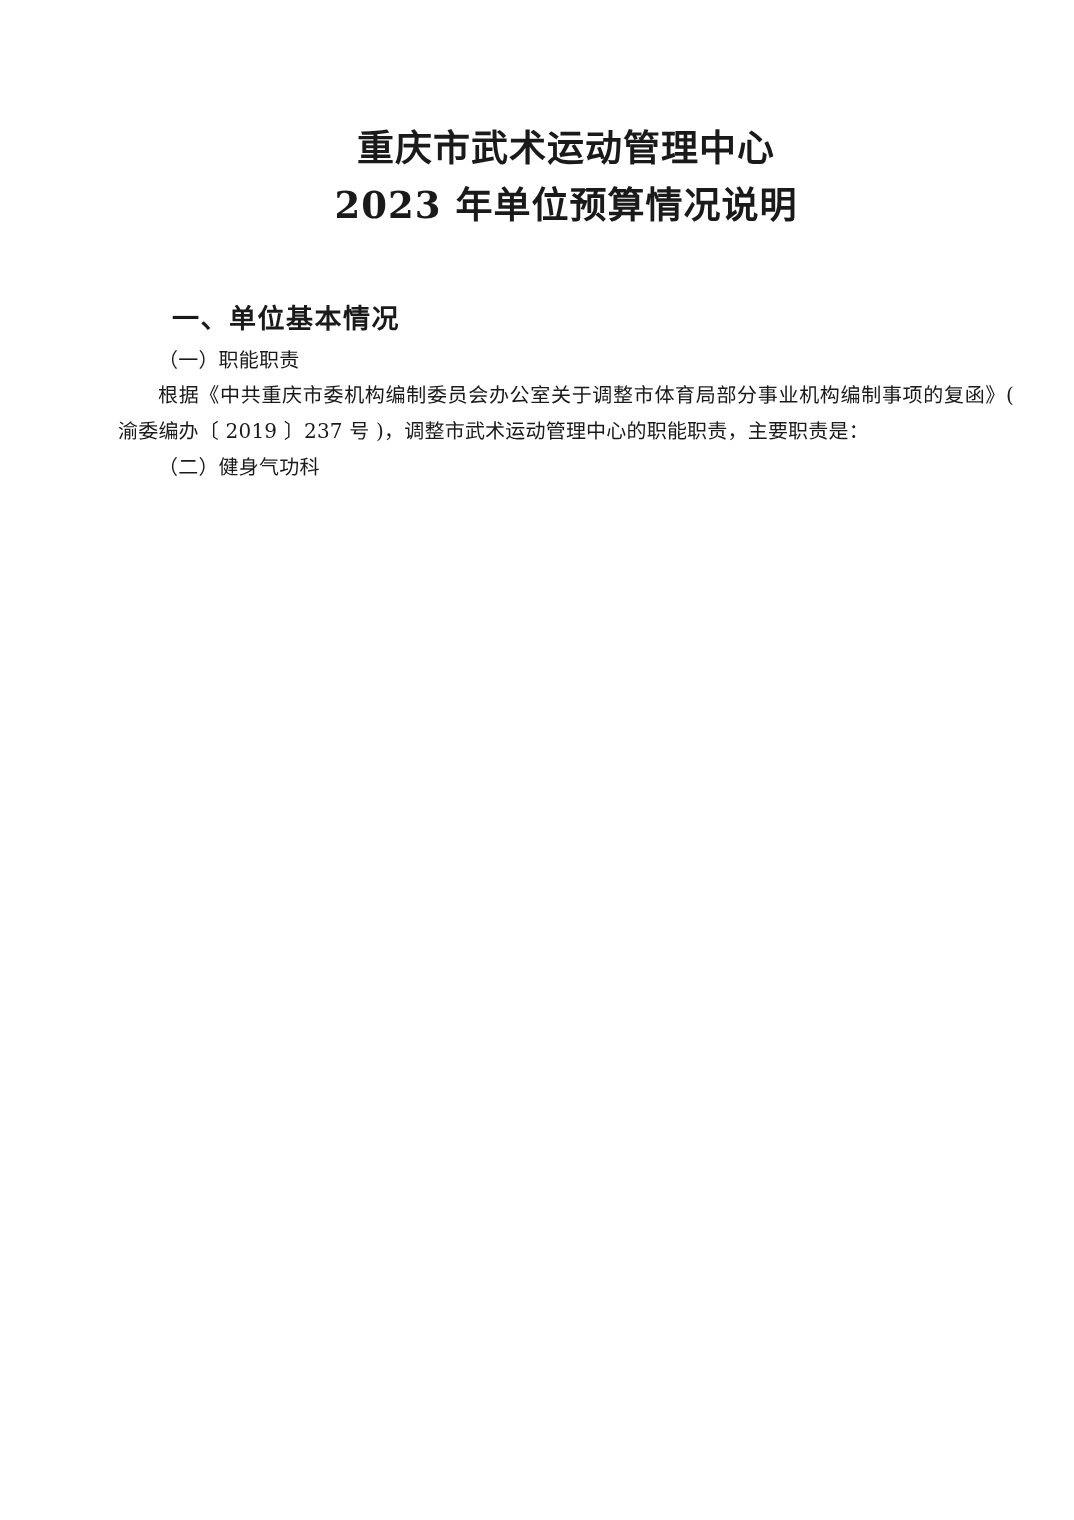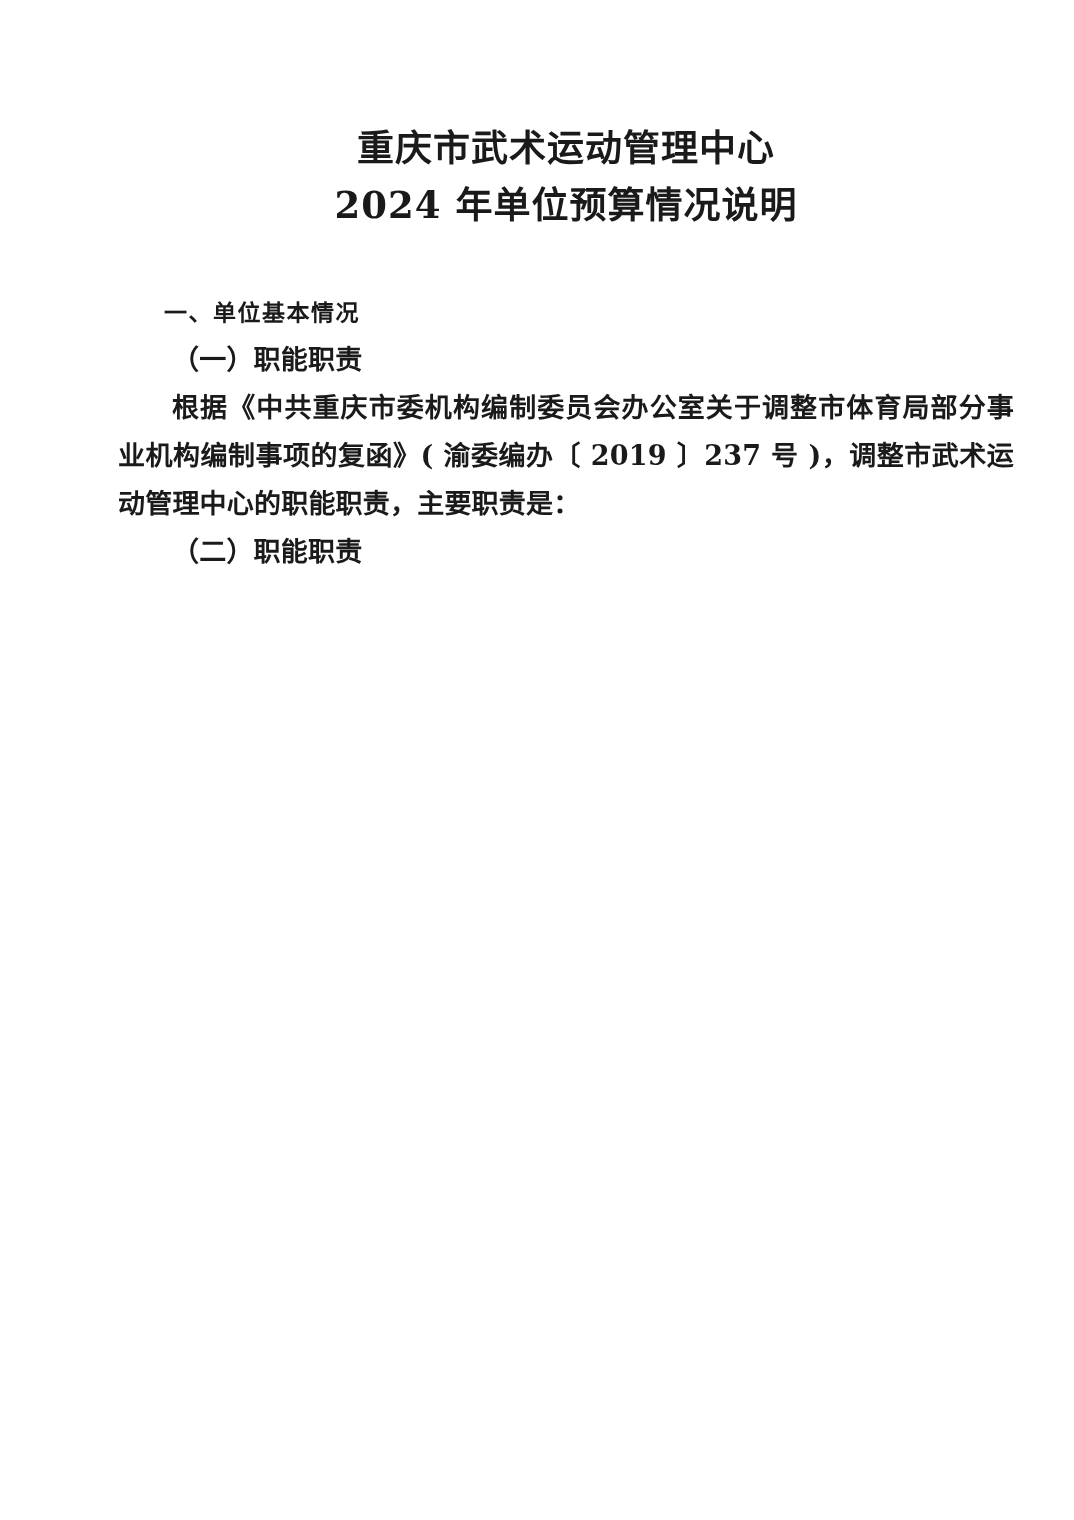--- a/index.html
+++ b/index.html
@@ -28,63 +28,62 @@
   }
   .doc-title .line {
     display: block;
     white-space: nowrap;
   }
   .body-block {
     margin-top: 60px;
   }
   p {
     margin: 0;
-    font-size: 27px;
+    font-size: 20px;
     line-height: 1.78;
     text-align: justify;
     text-justify: inter-ideograph;
     letter-spacing: 0.2px;
-    font-weight: bold;
   }
   p.indent {
     text-indent: 2em;
   }
   p.section-heading {
     font-weight: bold;
-    font-family: Liberation Mono, monospace;
-    font-size: 23px;
+    font-family: Liberation Sans, sans-serif;
+    font-size: 27px;
     text-indent: 2em;
     letter-spacing: 1.5px;
     margin-top: 2px;
   }
   p.sub-heading {
     text-indent: 2em;
   }
 </style>
 </head>
 <body>
 
 <div class="page">
 
   <div class="doc-title">
     <span class="line">重庆市武术运动管理中心</span>
-    <span class="line">2024 年单位预算情况说明</span>
+    <span class="line">2023 年单位预算情况说明</span>
   </div>
 
   <div class="body-block">
 
     <p class="section-heading">一、单位基本情况</p>
 
     <p class="indent sub-heading">（一）职能职责</p>
 
     <p class="indent">根据《中共重庆市委机构编制委员会办公室关于调整市体育局部分事业机构编制事项的复函》( 渝委编办〔 2019 〕237 号 )，调整市武术运动管理中心的职能职责，主要职责是：</p>
 
 
 
 
 
-    <p class="indent sub-heading">（二）职能职责</p>
+    <p class="indent sub-heading">（二）健身气功科</p>
 
 
 
 
   </div>
 </div>
 
 </body></html>

